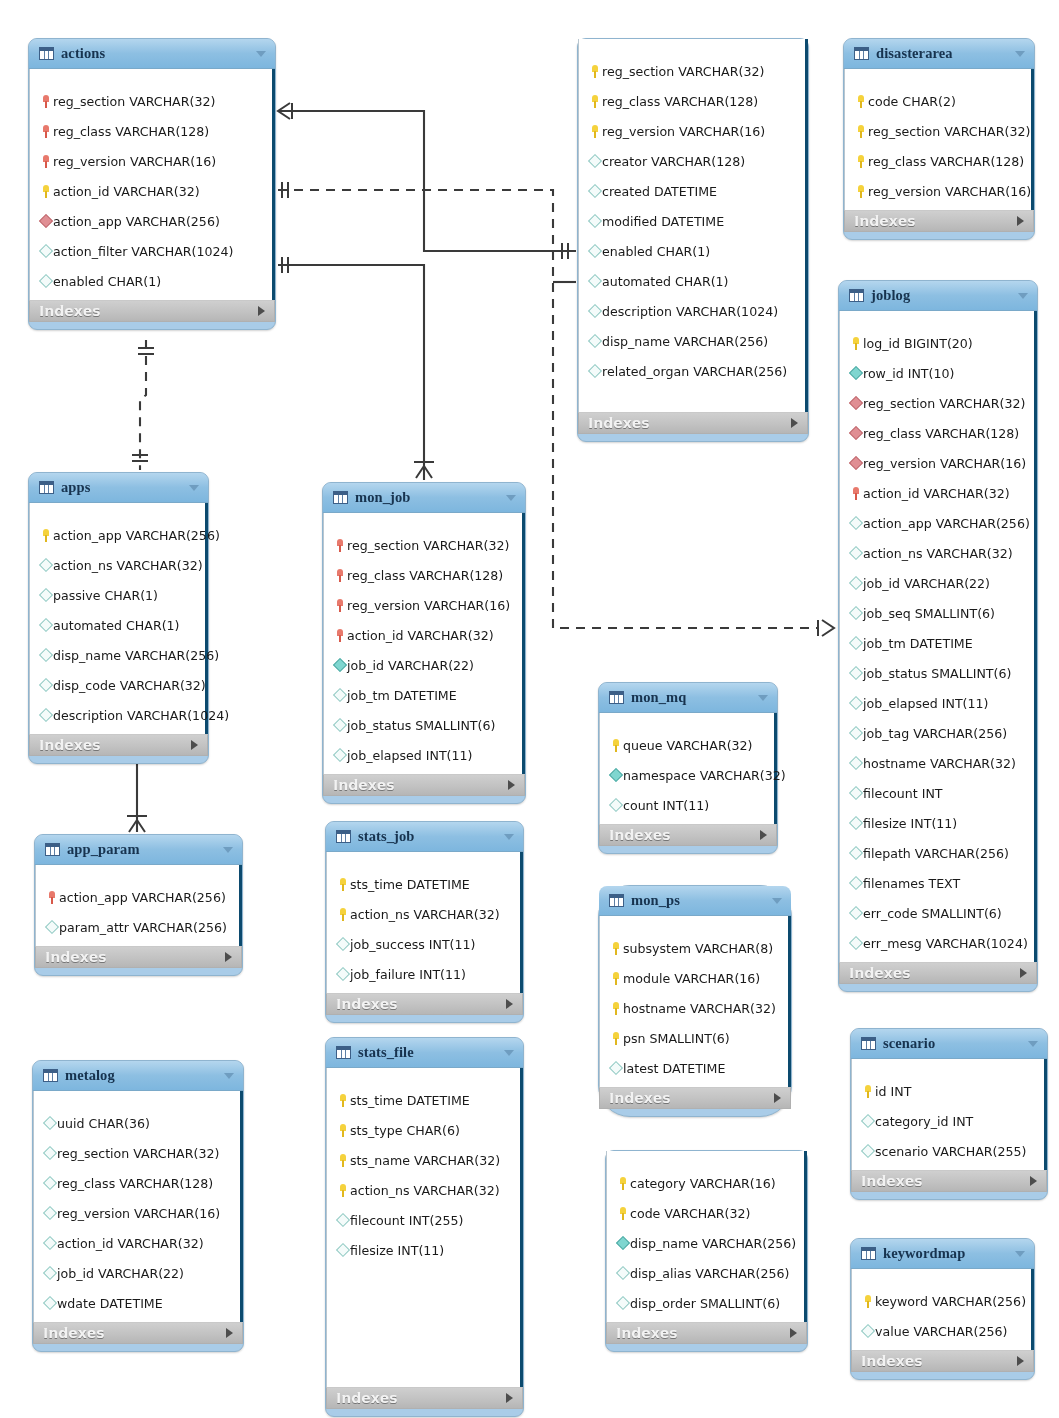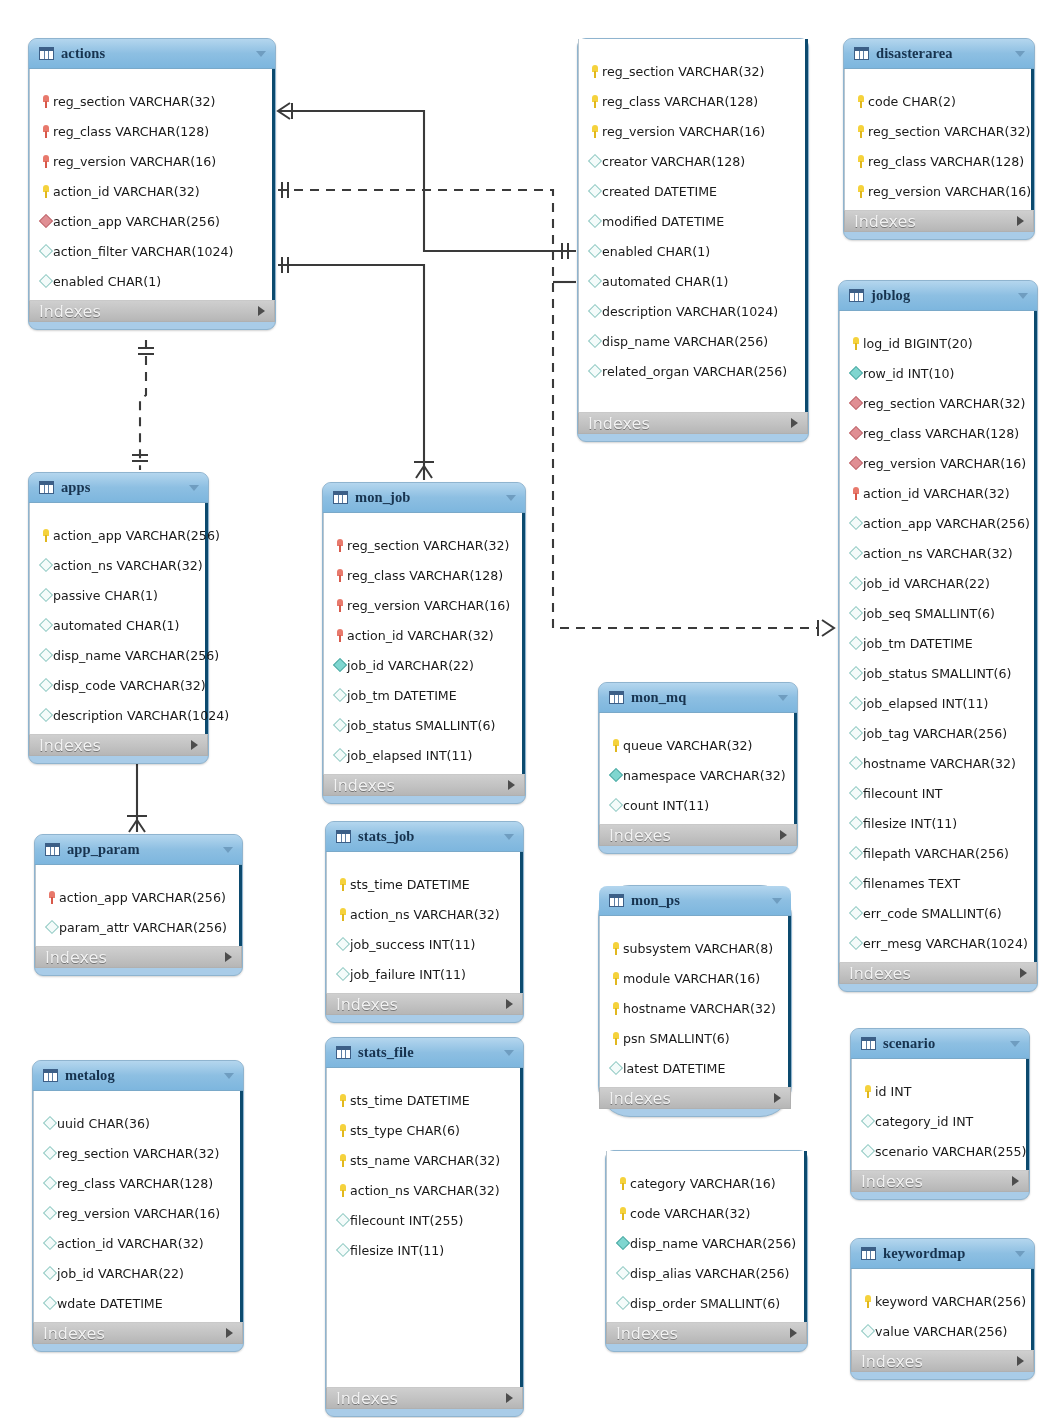--- a/index.html
+++ b/index.html
@@ -103,21 +103,21 @@
   .idx {
     height: 22px;
     display: flex; align-items: center;
     padding: 0 9px 0 9px;
     background: linear-gradient(to bottom,#cfcfcf 0%,#c2c2c2 55%,#b6b6b6 100%);
     border: 1px solid #b0b0b0;
     border-top: 1px solid #c9c9c9;
   }
   .idx-lbl {
     flex: 1 1 auto;
-    font-size: 16px; font-weight: normal; color: #f2f2f2;
+    font-size: 14px; font-weight: bold; color: #f2f2f2;
     text-shadow: 0 1px 0 rgba(110,110,110,.9);
   }
   .idx-arw {
     width: 0; height: 0;
     border-top: 5px solid transparent;
     border-bottom: 5px solid transparent;
     border-left: 7px solid #4d4d4d;
   }
 </style>
 </head>
@@ -640,21 +640,21 @@
             </span>
     <span>job_elapsed INT(11)</span>
   </div>
 </div>
     <div class="idx">
       <span class="idx-lbl">Indexes</span>
       <span class="idx-arw"></span>
     </div>
   </div>
 
-  <div class="tbl" style="left: 598px; top: 682px; width: 200px;">
+  <div class="tbl" style="left: 598px; top: 682px; width: 180px;">
     <div class="tbl-hd">
       <span class="tbl-ico"></span>
       <span class="tbl-nm">mon_mq</span>
       <span class="caret"></span>
     </div>
     <div class="cols">
   <div class="col">
     <span class="glyph">
               <span class="k k-yel"></span>
             </span>
@@ -791,21 +791,21 @@
             </span>
     <span>latest DATETIME</span>
   </div>
 </div>
     <div class="idx">
       <span class="idx-lbl">Indexes</span>
       <span class="idx-arw"></span>
     </div>
   </div>
 
-  <div class="tbl" style="left: 850px; top: 1028px; width: 180px;">
+  <div class="tbl" style="left: 850px; top: 1028px; width: 198px;">
     <div class="tbl-hd">
       <span class="tbl-ico"></span>
       <span class="tbl-nm">scenario</span>
       <span class="caret"></span>
     </div>
     <div class="cols">
   <div class="col">
     <span class="glyph">
               <span class="k k-yel"></span>
             </span>

